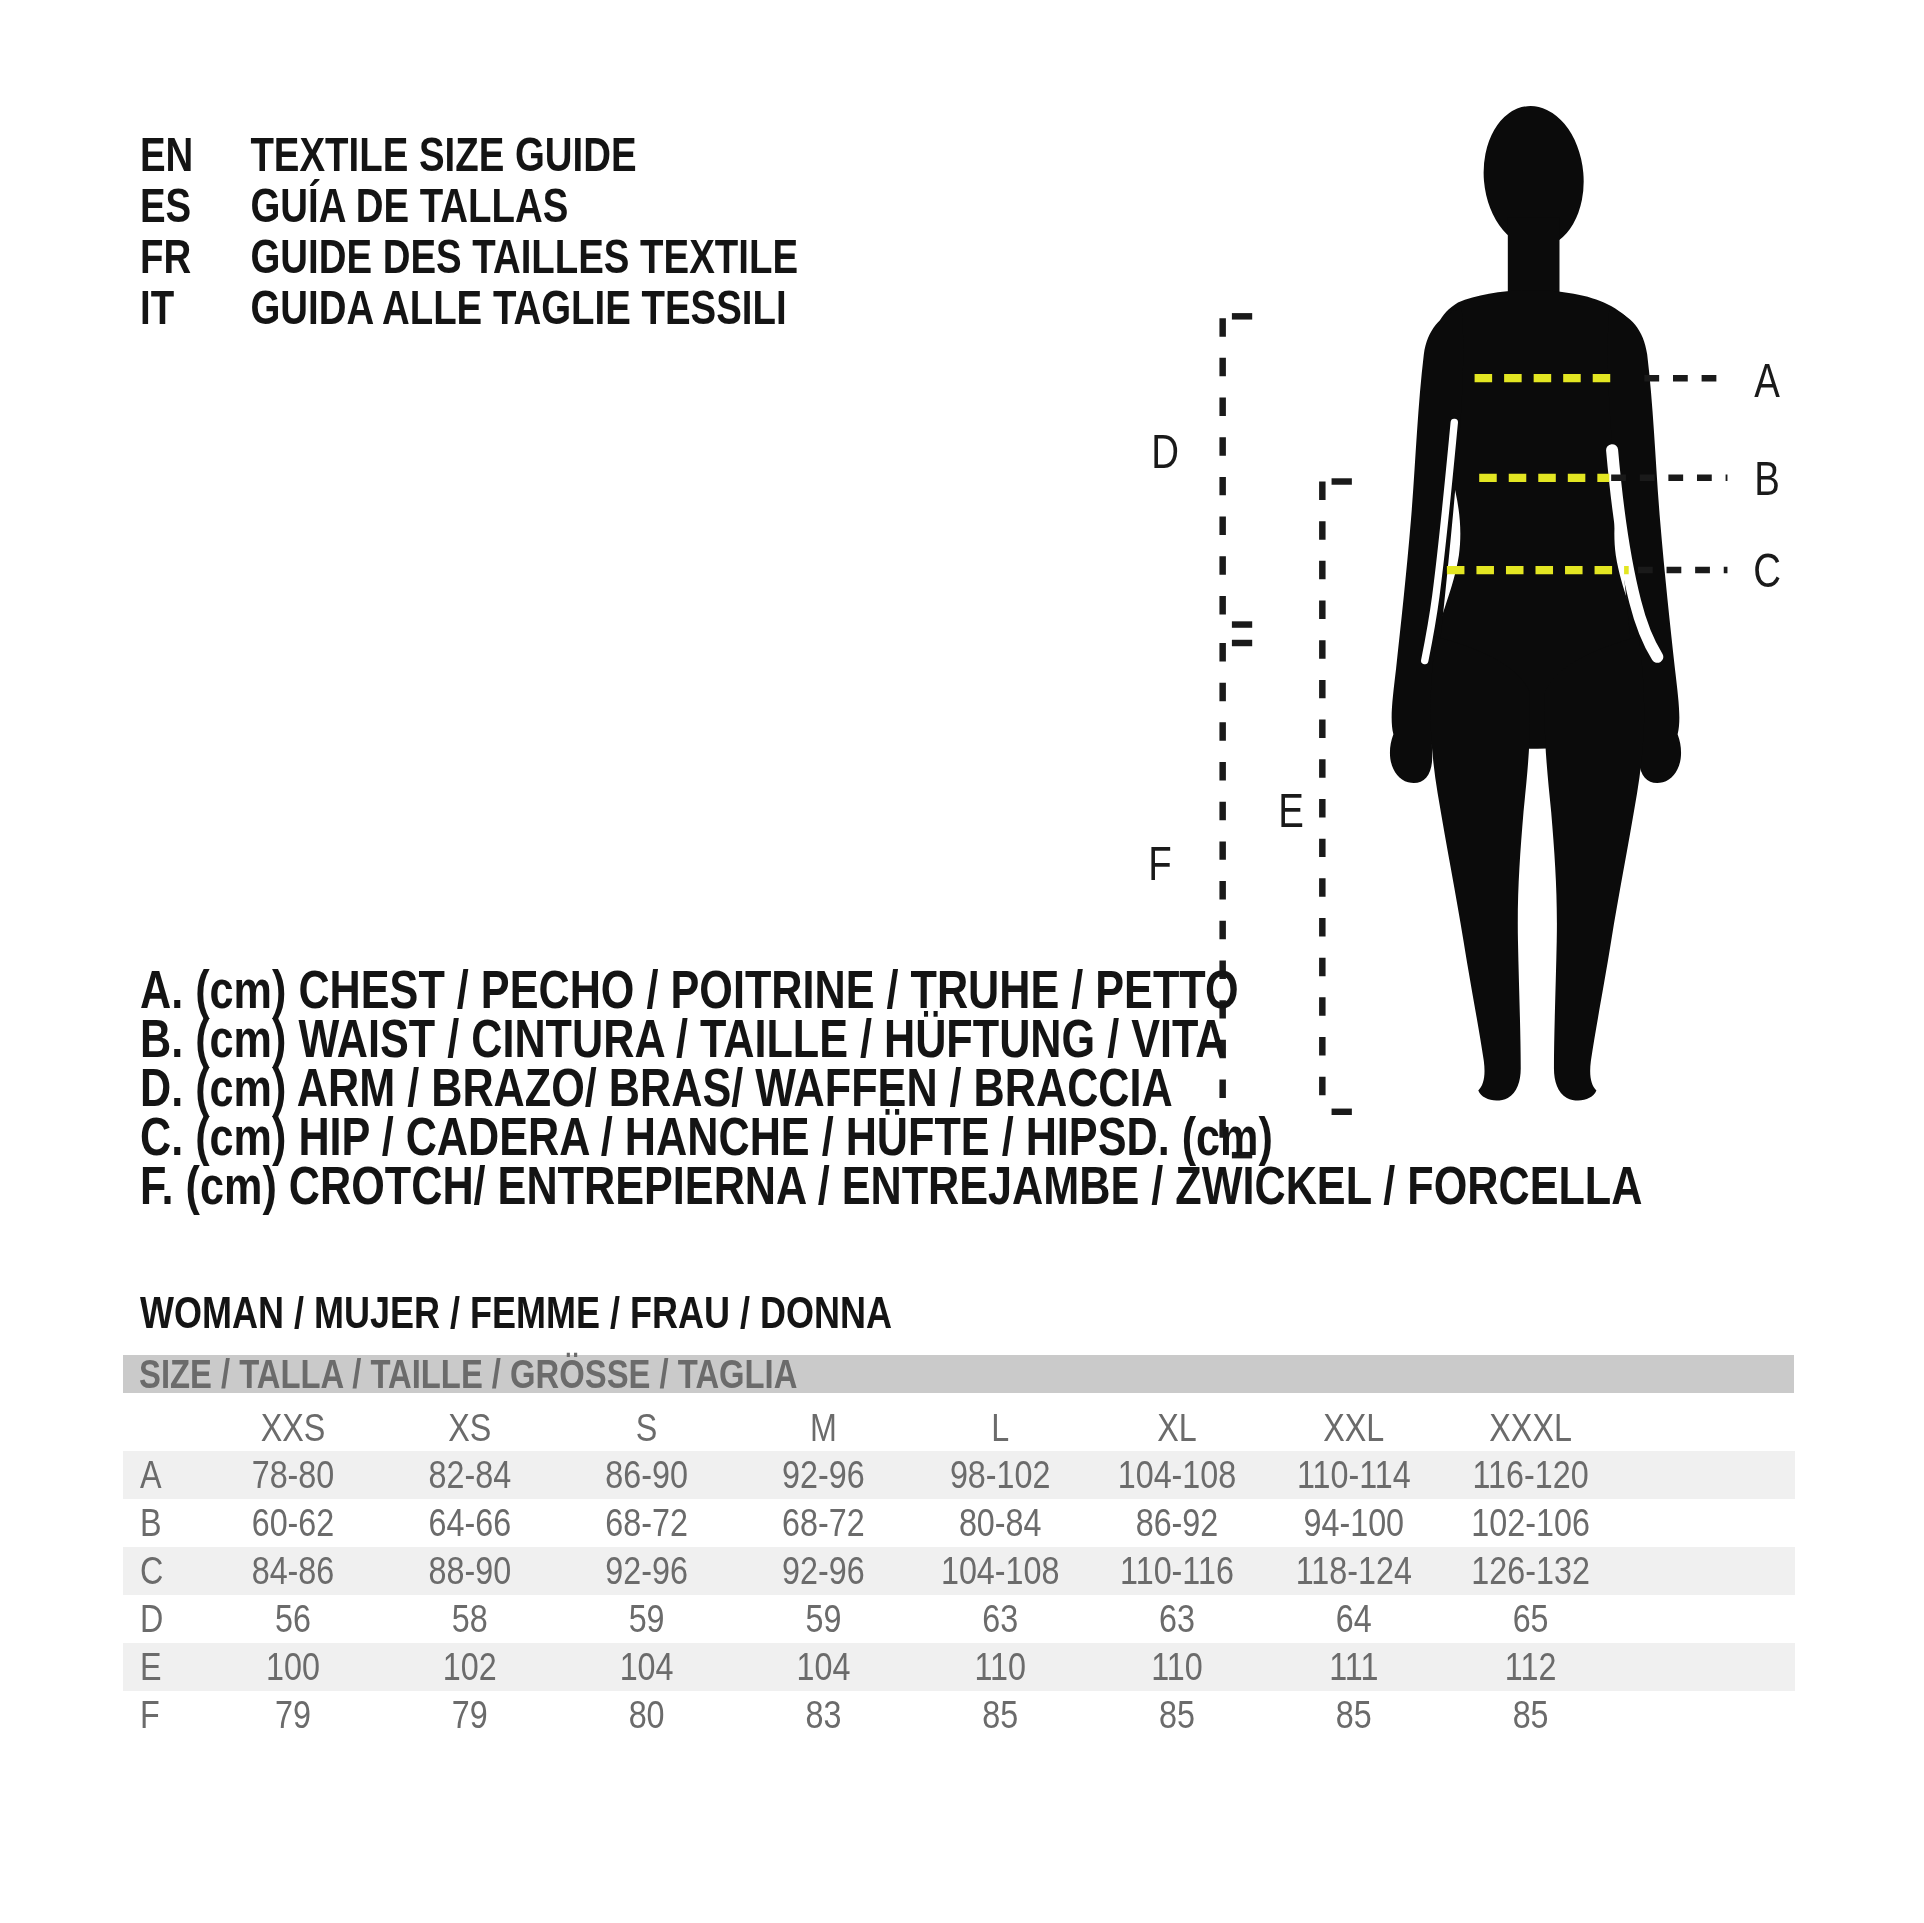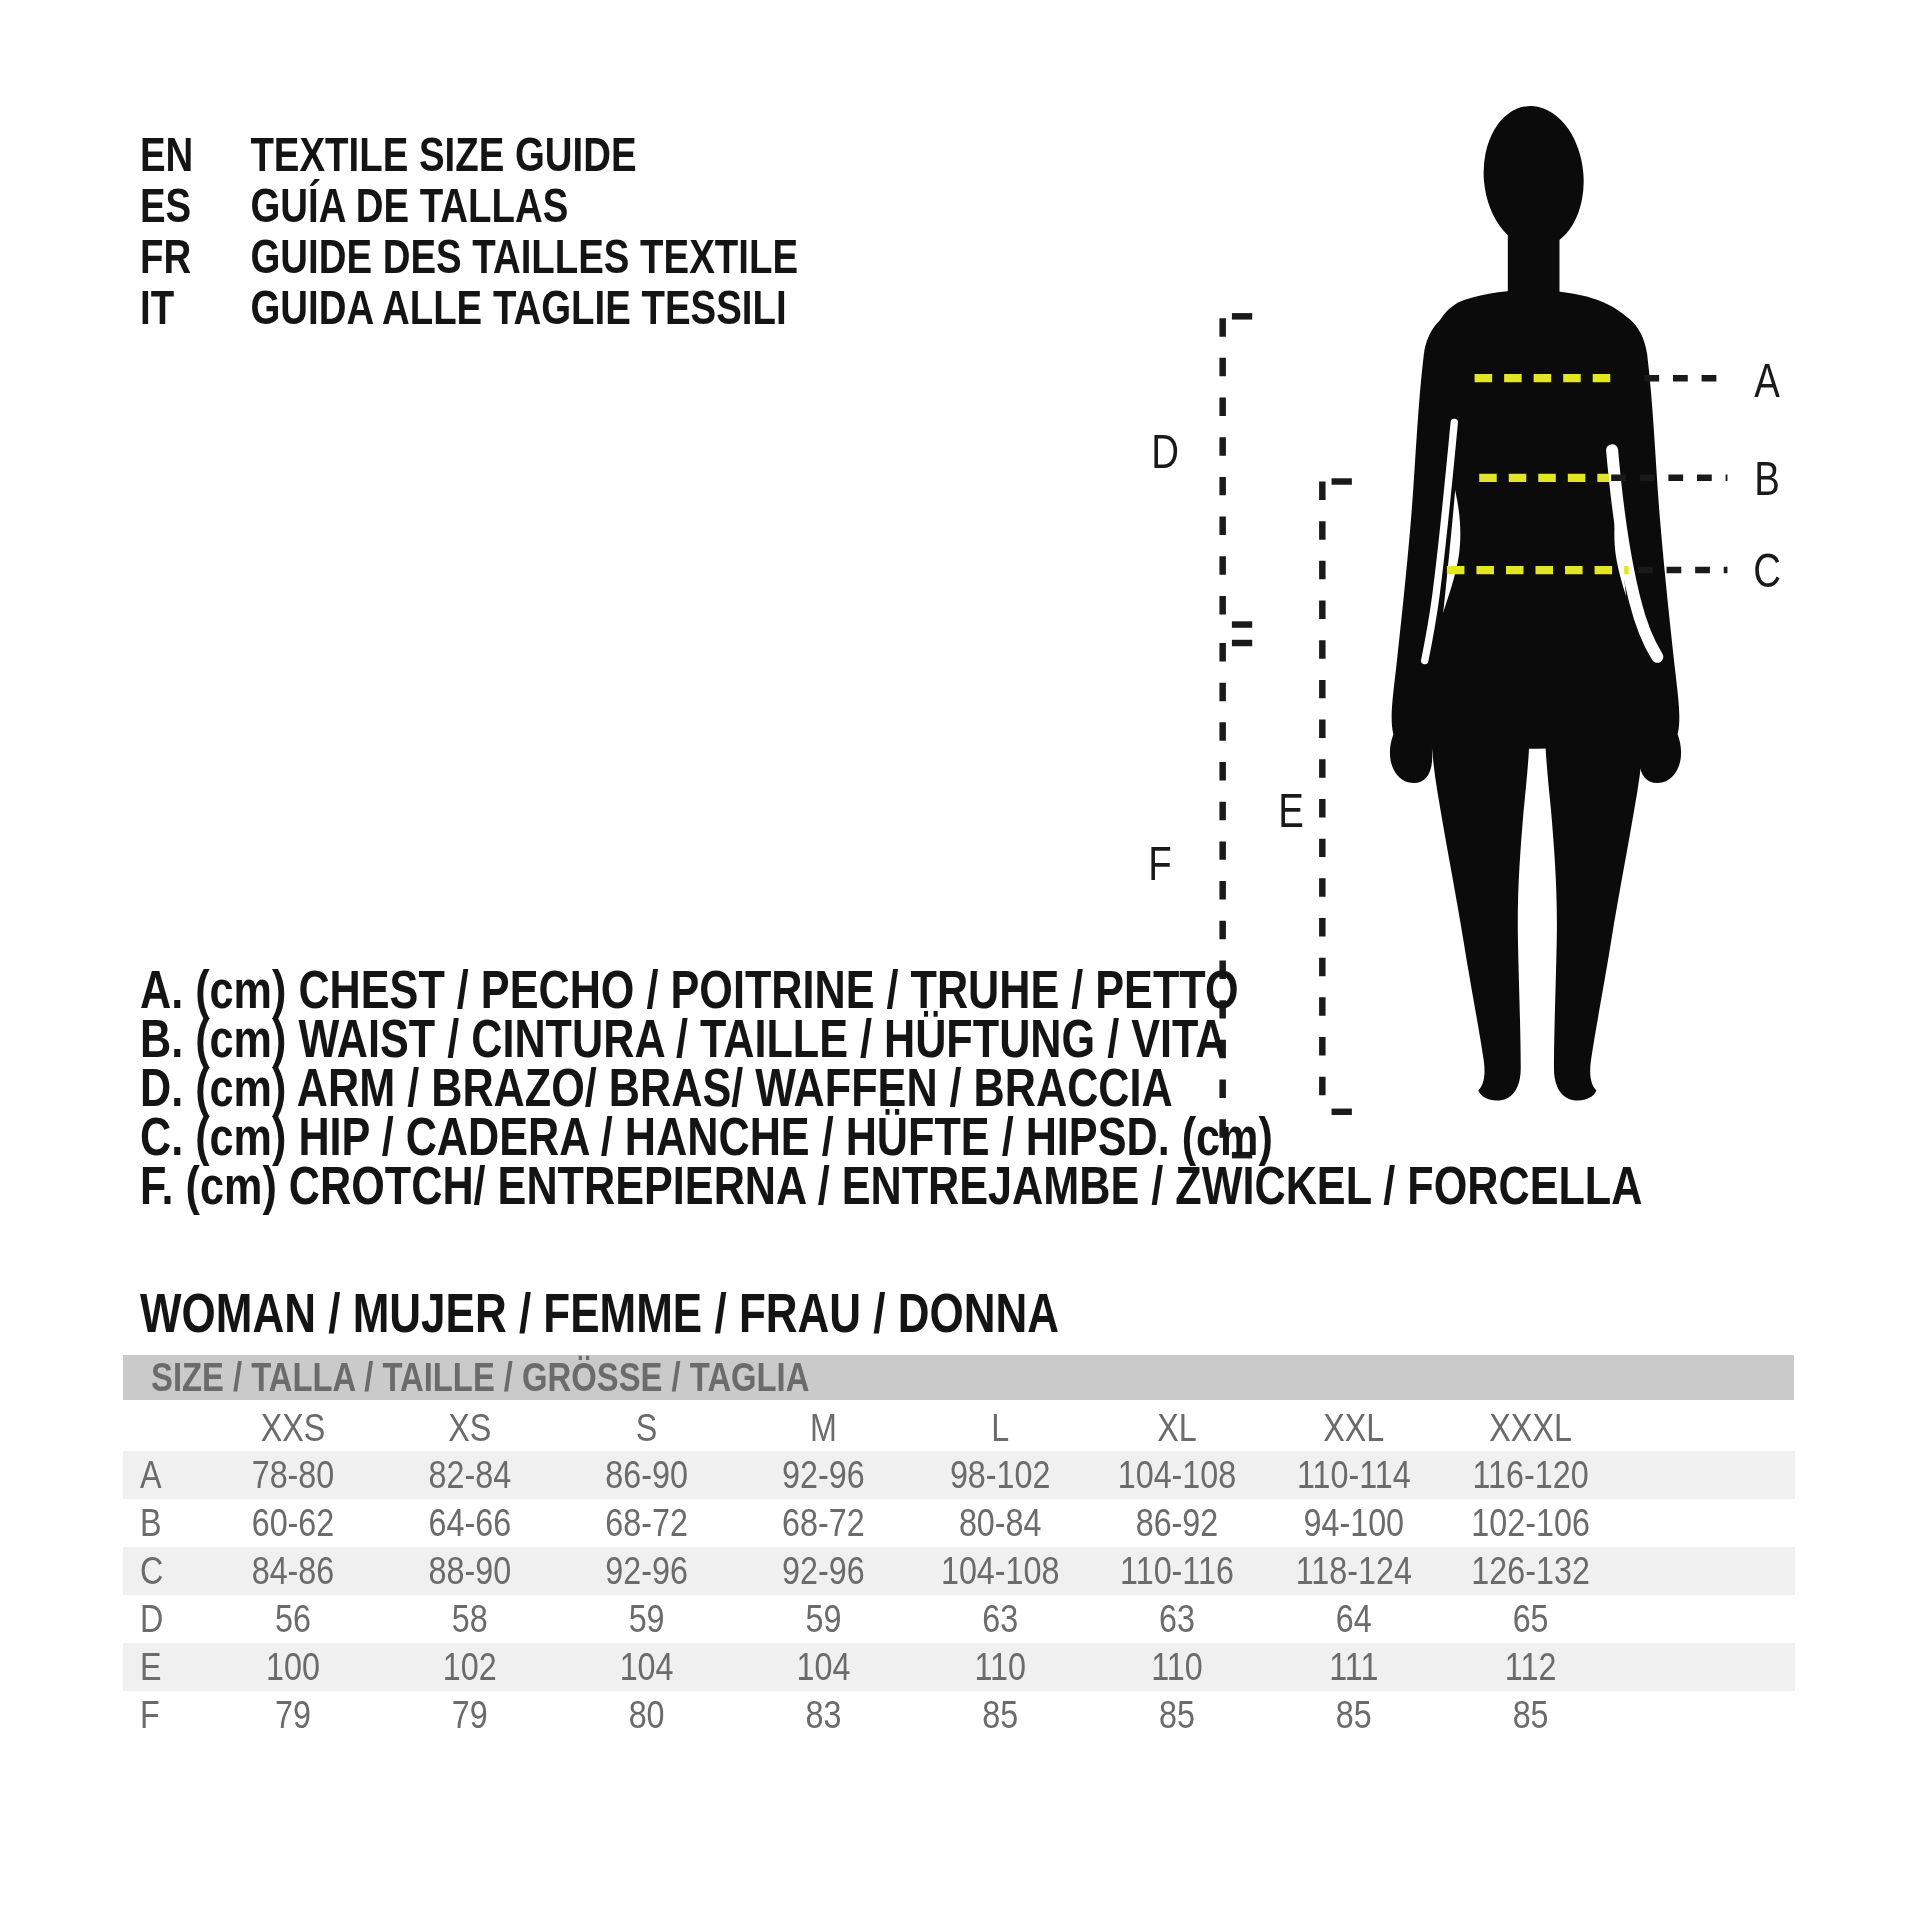--- a/index.html
+++ b/index.html
@@ -16,27 +16,27 @@
   
   .lang-block{position:absolute;left:140px;top:129px;}
   .lang-row{display:flex;line-height:51px;font-size:48px;font-weight:bold;}
   .lang-row .code{width:138px;flex:0 0 138px;}
 
   
   .legend-block{position:absolute;left:140px;top:965px;}
   .legend-line{line-height:49px;font-size:54px;font-weight:bold;}
 
   
-  .gender-line{position:absolute;left:140px;top:1292px;line-height:42px;font-size:55px;font-weight:bold;text-decoration:underline;}
+  .gender-line{position:absolute;left:140px;top:1292px;line-height:42px;font-size:45px;font-weight:bold;text-decoration:underline;}
 
   
   .size-bar{
-    position:absolute;left:123px;top:1355px;width:1671px;height:45px;
+    position:absolute;left:123px;top:1355px;width:1671px;height:38px;
     background:var(--bar_bg,#cacaca);
-    display:flex;align-items:center;padding-left:28px;box-sizing:border-box;
+    display:flex;align-items:center;padding-left:16px;box-sizing:border-box;
   }
   .size-bar span{font-size:41px;font-weight:bold;color:var(--muted,#6b6b6b);}
 
   
   .size-table{
     position:absolute;left:123px;top:1405px;width:1967px;
     transform:scaleX(.85);transform-origin:0 0;
     font-size:38px;color:var(--muted,#6b6b6b);
   }
   .t-row{

